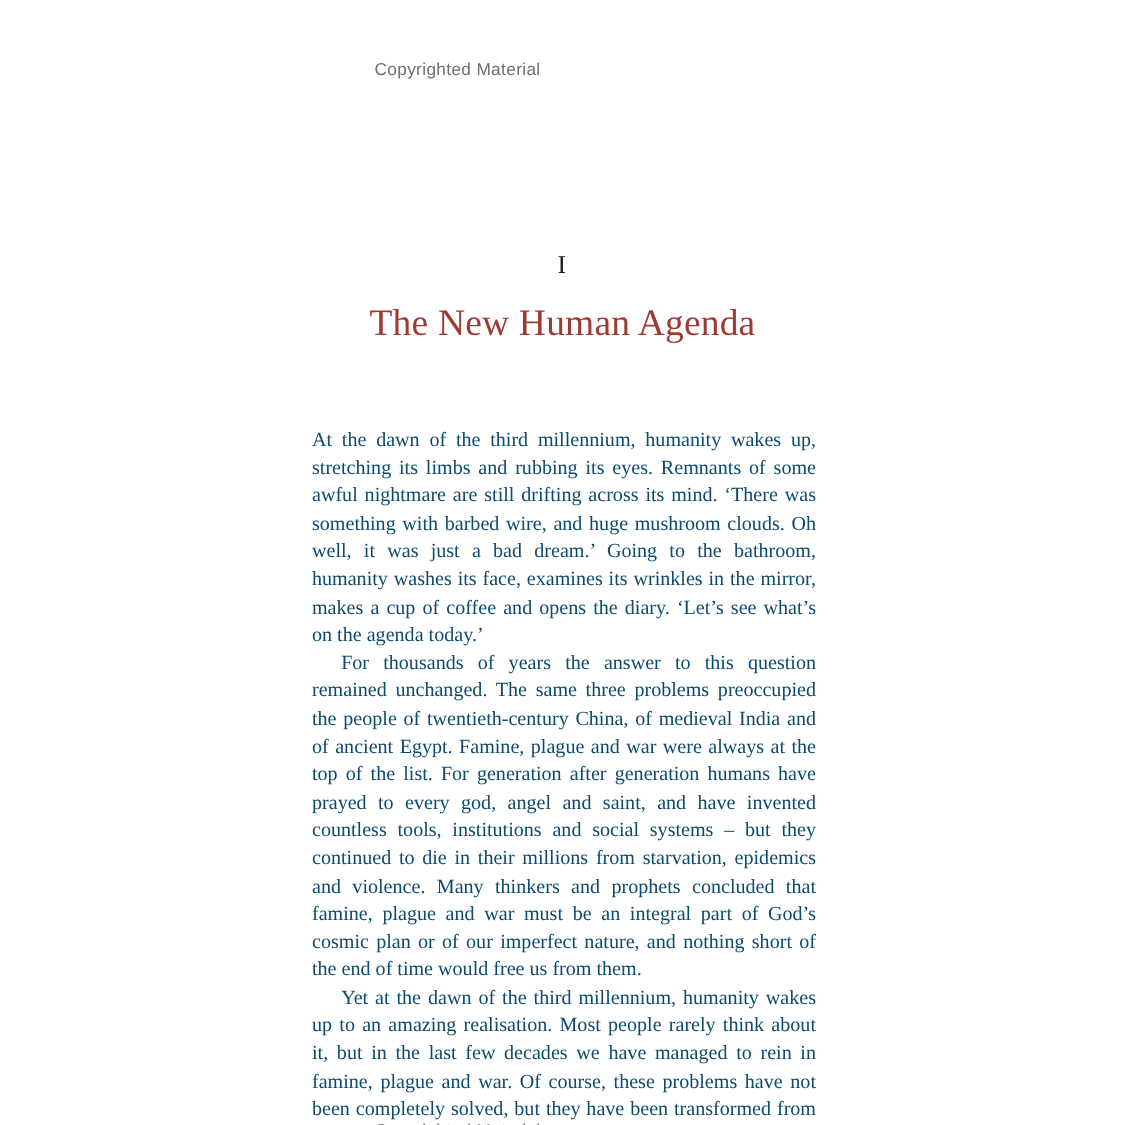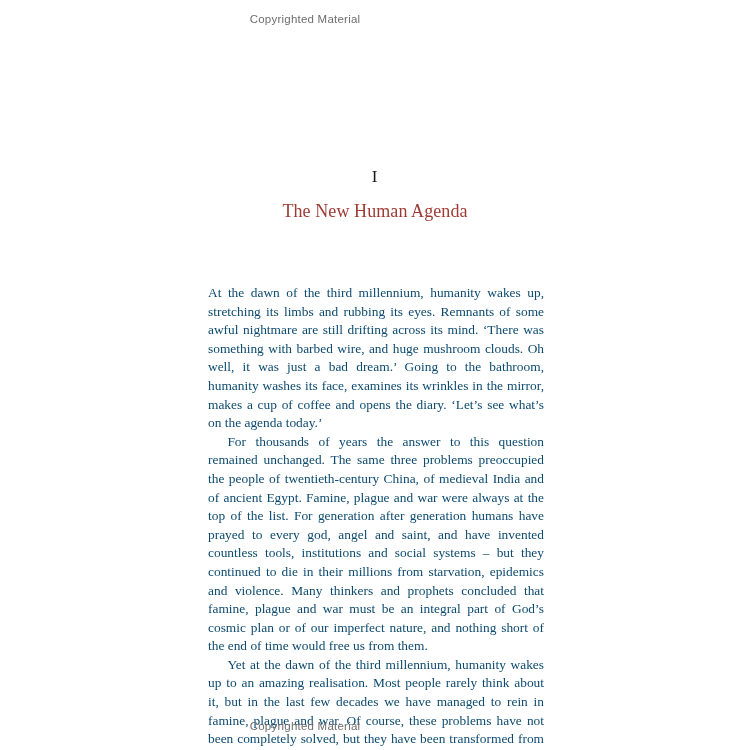--- a/index.html
+++ b/index.html
@@ -28,20 +28,21 @@
   .watermark {
     position: absolute;
     left: 0;
     width: 610px;
     text-align: center;
     font-family: "Liberation Sans", sans-serif;
     font-size: 11.5px;
     letter-spacing: 0.02em;
     color: #6e6e6e;
     white-space: nowrap;
+    margin-top: 28px;
   }
   .watermark-top { top: 13px; }
   .watermark-bottom { top: 720px; }
 
   
   .chapter-head {
     position: absolute;
     left: 0;
     top: 168px;
     width: 750px;
@@ -50,21 +51,21 @@
   .chapter-number {
     font-family: "Liberation Serif", serif;
     font-size: 17px;
     color: #1a1a1a;
     line-height: 1;
     letter-spacing: 0.06em;
   }
   .chapter-title {
     margin-top: 17px;
     font-family: "Liberation Serif", serif;
-    font-size: 18px;
+    font-size: 25px;
     color: #9d3b33;
     line-height: 1.1;
     letter-spacing: 0.005em;
     white-space: nowrap;
   }
 
   
   .textblock {
     position: absolute;
     left: 208px;

